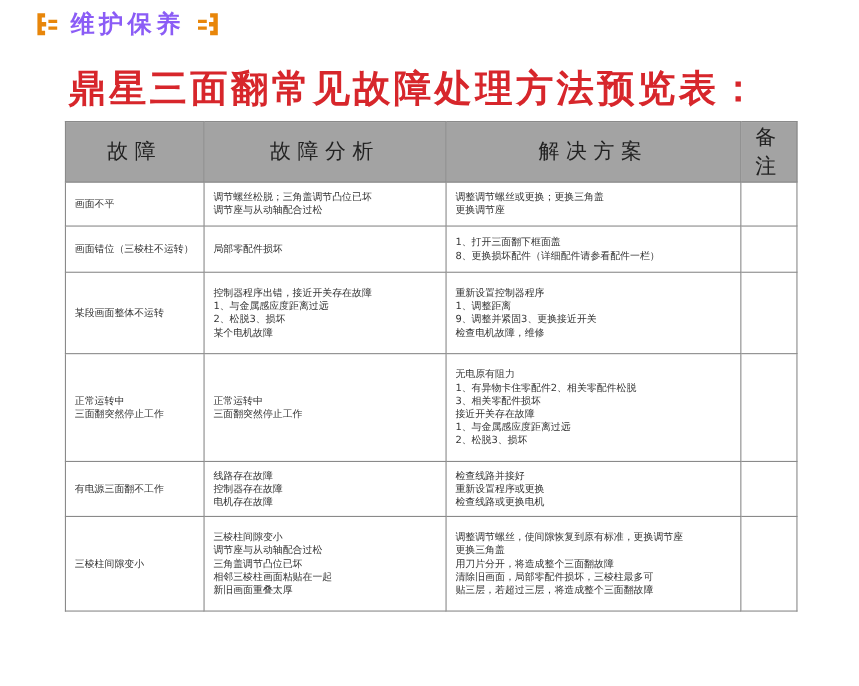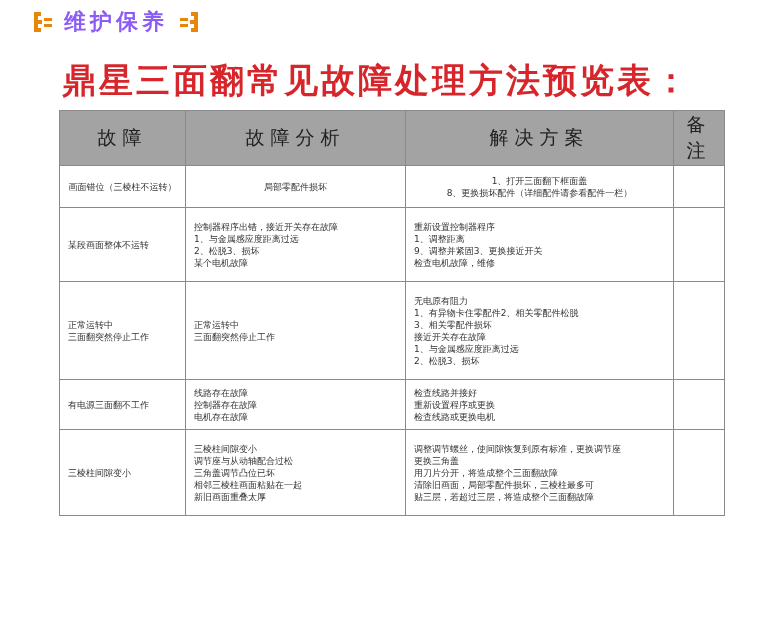--- a/index.html
+++ b/index.html
@@ -60,21 +60,35 @@
     </colgroup>
   <thead>
     <tr>
       <th>故障</th>
       <th>故障分析</th>
       <th>解决方案</th>
       <th>备注</th>
     </tr>
   </thead>
   <tbody id="tbody">
-      <tr style="height: 42px; text-align: center;">
+      <tr style="height: 40px;">
+        <td>
+          <span class="cell-line">画面不平</span>
+        </td>
+        <td>
+          <span class="cell-line">调节螺丝松脱；三角盖调节凸位已坏</span>
+          <span class="cell-line">调节座与从动轴配合过松</span>
+        </td>
+        <td>
+          <span class="cell-line">调整调节螺丝或更换；更换三角盖</span>
+          <span class="cell-line">更换调节座</span>
+        </td>
+        <td></td>
+      </tr>
+      <tr style="height: 42px;">
         <td>
           <span class="cell-line">画面错位（三棱柱不运转）</span>
         </td>
         <td>
           <span class="cell-line">局部零配件损坏</span>
         </td>
         <td>
           <span class="cell-line">1、打开三面翻下框面盖</span>
           <span class="cell-line">8、更换损坏配件（详细配件请参看配件一栏）</span>
         </td>

